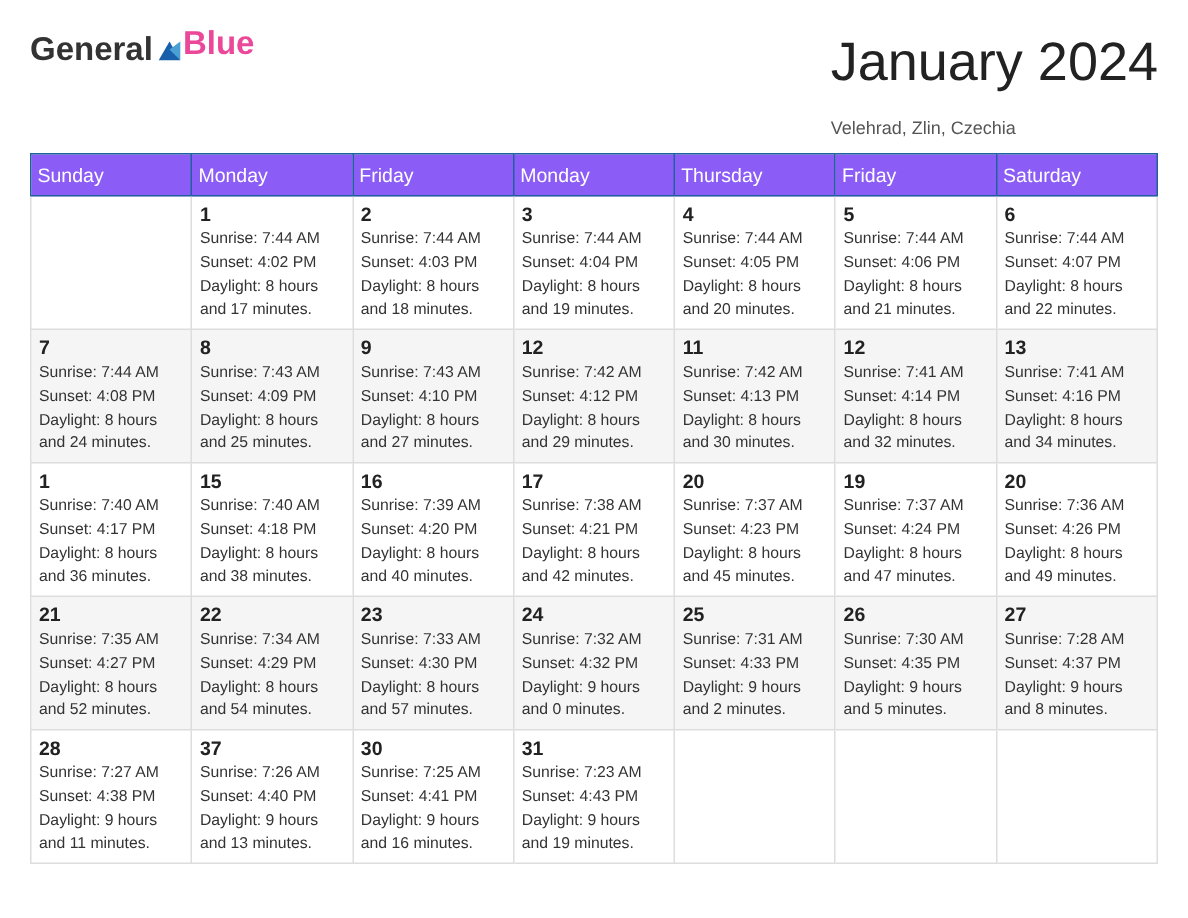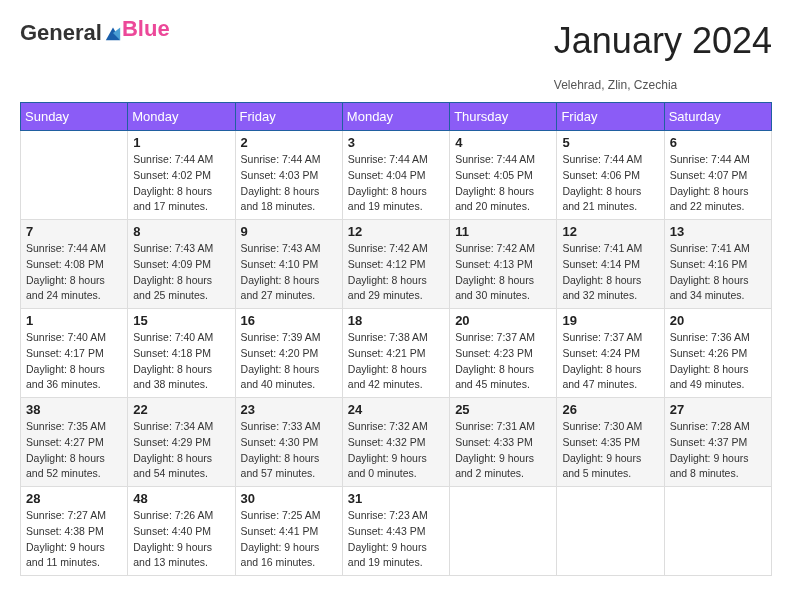--- a/index.html
+++ b/index.html
@@ -193,39 +193,39 @@
         </td>
         <td>
           <span class="day-number">15</span>
           <div class="day-info">Sunrise: 7:40 AM<br>Sunset: 4:18 PM<br>Daylight: 8 hours and 38 minutes.</div>
         </td>
         <td>
           <span class="day-number">16</span>
           <div class="day-info">Sunrise: 7:39 AM<br>Sunset: 4:20 PM<br>Daylight: 8 hours and 40 minutes.</div>
         </td>
         <td>
-          <span class="day-number">18</span>
+          <span class="day-number">17</span>
           <div class="day-info">Sunrise: 7:38 AM<br>Sunset: 4:21 PM<br>Daylight: 8 hours and 42 minutes.</div>
         </td>
         <td>
           <span class="day-number">20</span>
           <div class="day-info">Sunrise: 7:37 AM<br>Sunset: 4:23 PM<br>Daylight: 8 hours and 45 minutes.</div>
         </td>
         <td>
           <span class="day-number">19</span>
           <div class="day-info">Sunrise: 7:37 AM<br>Sunset: 4:24 PM<br>Daylight: 8 hours and 47 minutes.</div>
         </td>
         <td>
           <span class="day-number">20</span>
           <div class="day-info">Sunrise: 7:36 AM<br>Sunset: 4:26 PM<br>Daylight: 8 hours and 49 minutes.</div>
         </td>
       </tr>
       <tr>
         <td>
-          <span class="day-number">38</span>
+          <span class="day-number">21</span>
           <div class="day-info">Sunrise: 7:35 AM<br>Sunset: 4:27 PM<br>Daylight: 8 hours and 52 minutes.</div>
         </td>
         <td>
           <span class="day-number">22</span>
           <div class="day-info">Sunrise: 7:34 AM<br>Sunset: 4:29 PM<br>Daylight: 8 hours and 54 minutes.</div>
         </td>
         <td>
           <span class="day-number">23</span>
           <div class="day-info">Sunrise: 7:33 AM<br>Sunset: 4:30 PM<br>Daylight: 8 hours and 57 minutes.</div>
         </td>
@@ -245,21 +245,21 @@
           <span class="day-number">27</span>
           <div class="day-info">Sunrise: 7:28 AM<br>Sunset: 4:37 PM<br>Daylight: 9 hours and 8 minutes.</div>
         </td>
       </tr>
       <tr>
         <td>
           <span class="day-number">28</span>
           <div class="day-info">Sunrise: 7:27 AM<br>Sunset: 4:38 PM<br>Daylight: 9 hours and 11 minutes.</div>
         </td>
         <td>
-          <span class="day-number">48</span>
+          <span class="day-number">37</span>
           <div class="day-info">Sunrise: 7:26 AM<br>Sunset: 4:40 PM<br>Daylight: 9 hours and 13 minutes.</div>
         </td>
         <td>
           <span class="day-number">30</span>
           <div class="day-info">Sunrise: 7:25 AM<br>Sunset: 4:41 PM<br>Daylight: 9 hours and 16 minutes.</div>
         </td>
         <td>
           <span class="day-number">31</span>
           <div class="day-info">Sunrise: 7:23 AM<br>Sunset: 4:43 PM<br>Daylight: 9 hours and 19 minutes.</div>
         </td>

